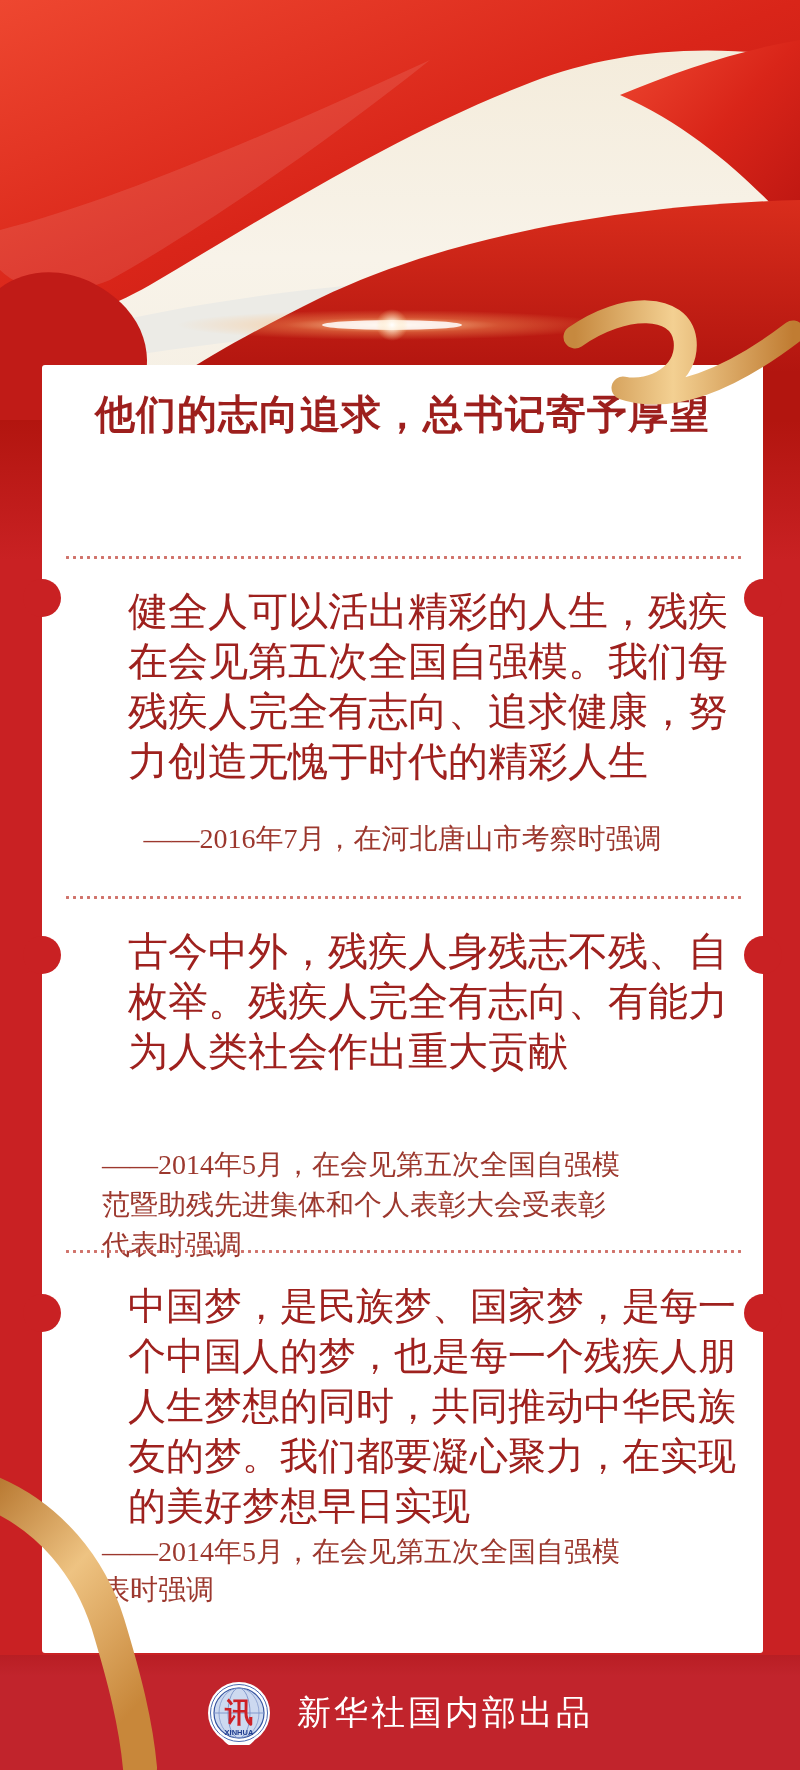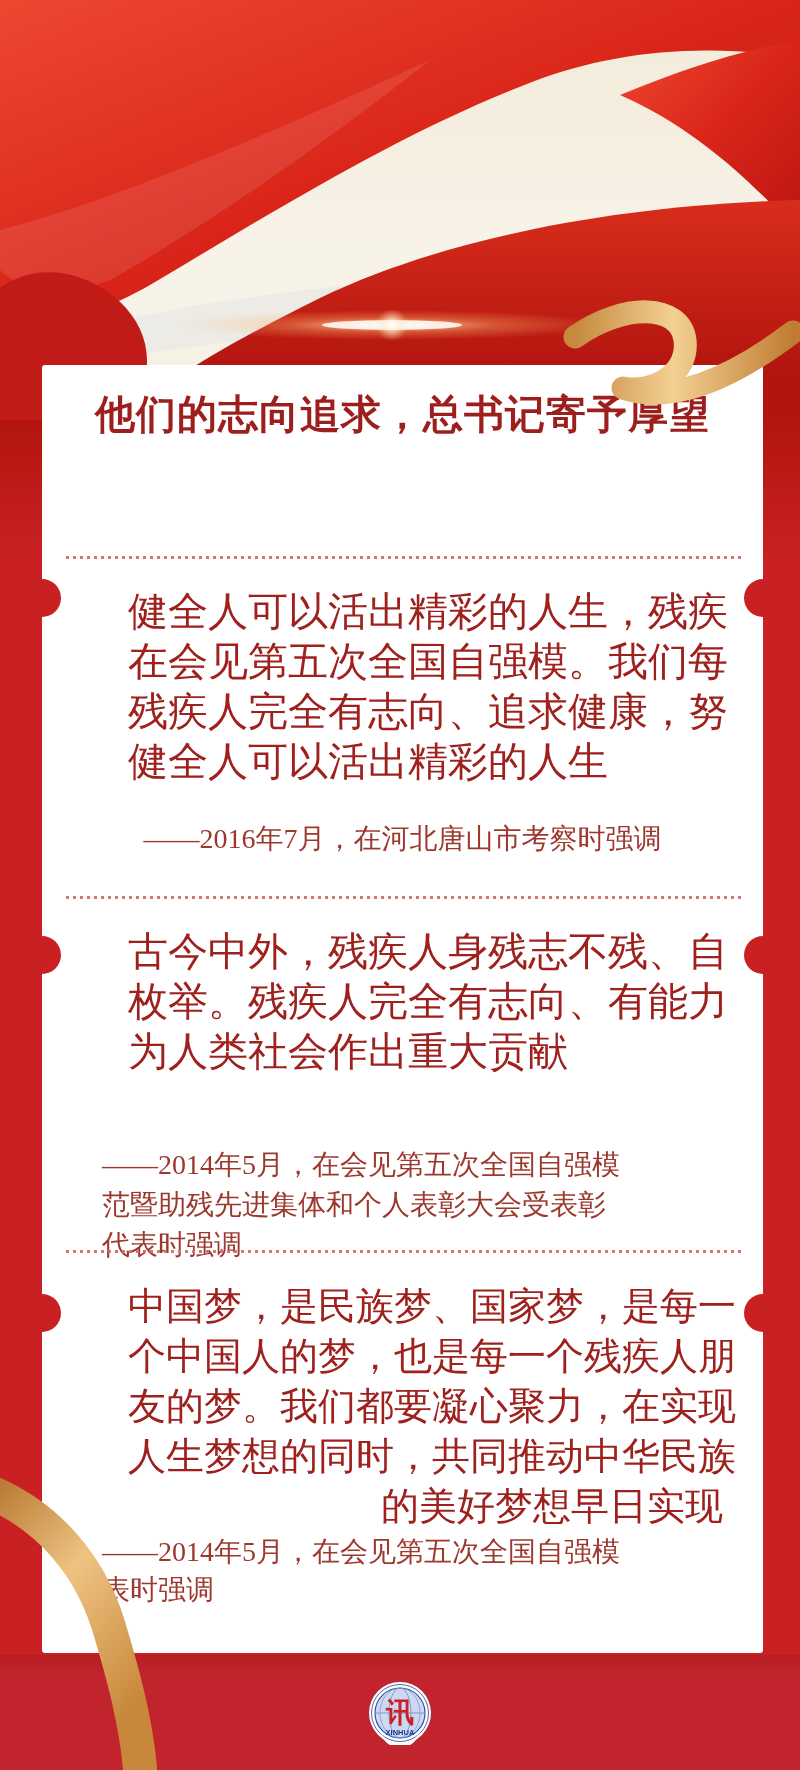--- a/index.html
+++ b/index.html
@@ -39,21 +39,21 @@
     background-size:7px 3px;background-repeat:repeat-x;
   }
   .divider.d1{top:191px;}
   .divider.d2{top:531px;}
   .divider.d3{top:885px;}
   .quote{position:absolute;left:46px;right:40px;color:#9e211e;font-weight:400;margin-left:40px;}
   .quote p{margin:0;font-size:40px;line-height:50px;white-space:nowrap;}
   .quote.q1{top:222px;}
   .quote.q2{top:562px;}
   .quote.q3{top:916px;}
-  .quote.q3 p{font-size:38px;text-align:right;}
+  .quote.q3 p{font-size:38px;}
   .attr{position:absolute;color:#9c382e;font-weight:400;}
   .attr p{margin:0;font-size:28px;line-height:40px;}
   .attr.a1{top:454px;left:0;width:100%;text-align:center;}
   .attr.a2{top:780px;left:60px;right:34px;text-align:left;}
   .attr.a3{top:1168px;left:60px;right:28px;text-align:left;}
   .attr.a3 p{line-height:38px;}
   
   .ribbon-top{position:absolute;left:545px;top:292px;z-index:3;}
   .ribbon-bottom{position:absolute;left:-10px;top:1462px;z-index:4;}
   
@@ -129,21 +129,21 @@
     <div class="notch right n3"></div>
 
     <h1 class="headline">他们的志向追求，总书记寄予厚望</h1>
 
     <div class="divider d1"></div>
 
     <div class="quote q1">
       <p>健全人可以活出精彩的人生，残疾</p>
       <p>在会见第五次全国自强模。我们每</p>
       <p>残疾人完全有志向、追求健康，努</p>
-      <p>健全人可以活出精彩的人生</p>
+      <p>力创造无愧于时代的精彩人生</p>
     </div>
     <div class="attr a1">
       <p>——2016年7月，在河北唐山市考察时强调</p>
     </div>
 
     <div class="divider d2"></div>
 
     <div class="quote q2">
       <p>古今中外，残疾人身残志不残、自</p>
       <p>枚举。残疾人完全有志向、有能力</p>
@@ -153,22 +153,22 @@
       <p>——2014年5月，在会见第五次全国自强模</p>
       <p>范暨助残先进集体和个人表彰大会受表彰</p>
       <p>代表时强调</p>
     </div>
 
     <div class="divider d3"></div>
 
     <div class="quote q3">
       <p>中国梦，是民族梦、国家梦，是每一</p>
       <p>个中国人的梦，也是每一个残疾人朋</p>
+      <p>人生梦想的同时，共同推动中华民族</p>
       <p>友的梦。我们都要凝心聚力，在实现</p>
-      <p>人生梦想的同时，共同推动中华民族</p>
       <p>的美好梦想早日实现</p>
     </div>
     <div class="attr a3">
       <p>——2014年5月，在会见第五次全国自强模</p>
       <p>表时强调</p>
     </div>
   </div>
 
   <svg class="ribbon-top" width="255" height="125" viewBox="0 0 255 125">
     <defs>
@@ -197,15 +197,16 @@
       <circle cx="32" cy="32" r="31" fill="#ffffff"></circle>
       <circle cx="32" cy="32" r="28.5" fill="none" stroke="#4a69b0" stroke-width="1"></circle>
       <circle cx="32" cy="32" r="25" fill="#cdd9f0" stroke="#35539f" stroke-width="1.2"></circle>
       <line x1="7" y1="32" x2="57" y2="32" stroke="#7a92c8" stroke-width="0.9"></line>
       <ellipse cx="32" cy="32" rx="11" ry="25" fill="none" stroke="#7a92c8" stroke-width="0.9"></ellipse>
       <ellipse cx="32" cy="32" rx="20" ry="25" fill="none" stroke="#7a92c8" stroke-width="0.7"></ellipse>
       <text x="32" y="41" text-anchor="middle" font-size="28" font-weight="bold" fill="#cd2026" font-family="'Liberation Serif','DejaVu Serif',serif">讯</text>
       <path d="M9,45 A24,24 0 0 0 55,45 L51,53 A20,20 0 0 1 13,53 Z" fill="#ffffff"></path>
       <text x="32" y="54" text-anchor="middle" font-size="7.5" font-weight="bold" fill="#1f3d8f" font-family="'Liberation Sans','DejaVu Sans',sans-serif">XINHUA</text>
     </svg>
+    <div class="credit">新华社国内部出品</div>
   </div>
 
 </div>
 
 </body></html>

